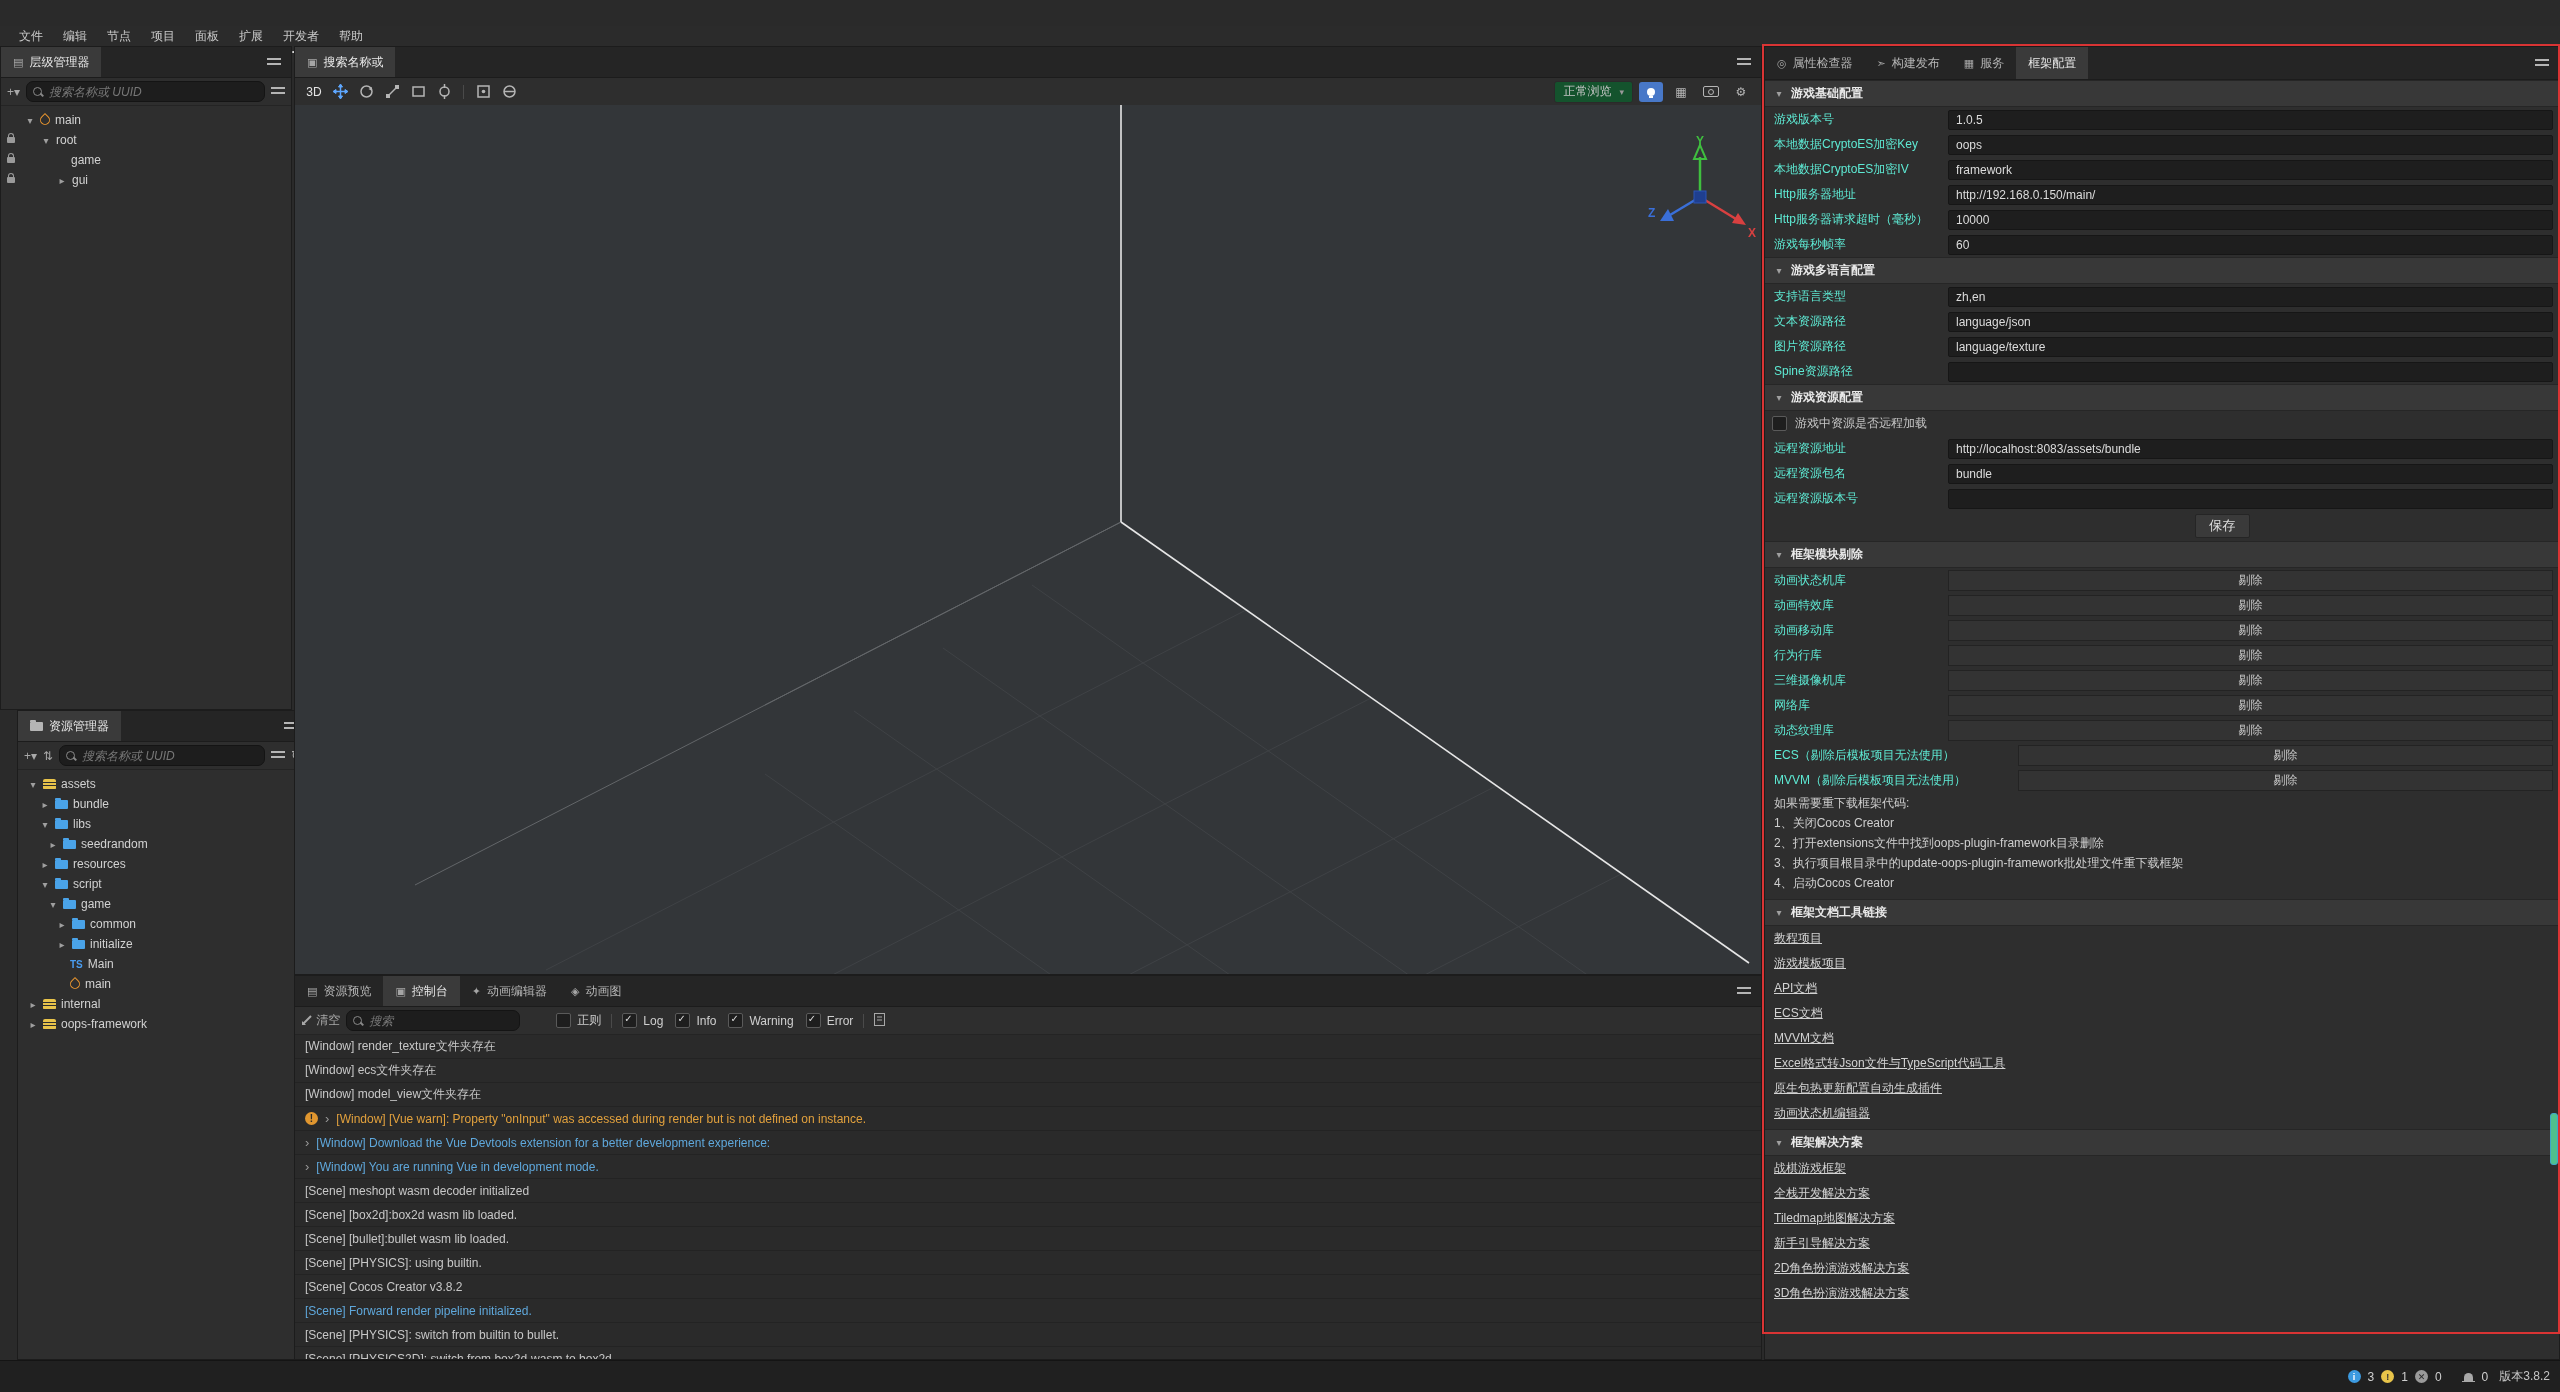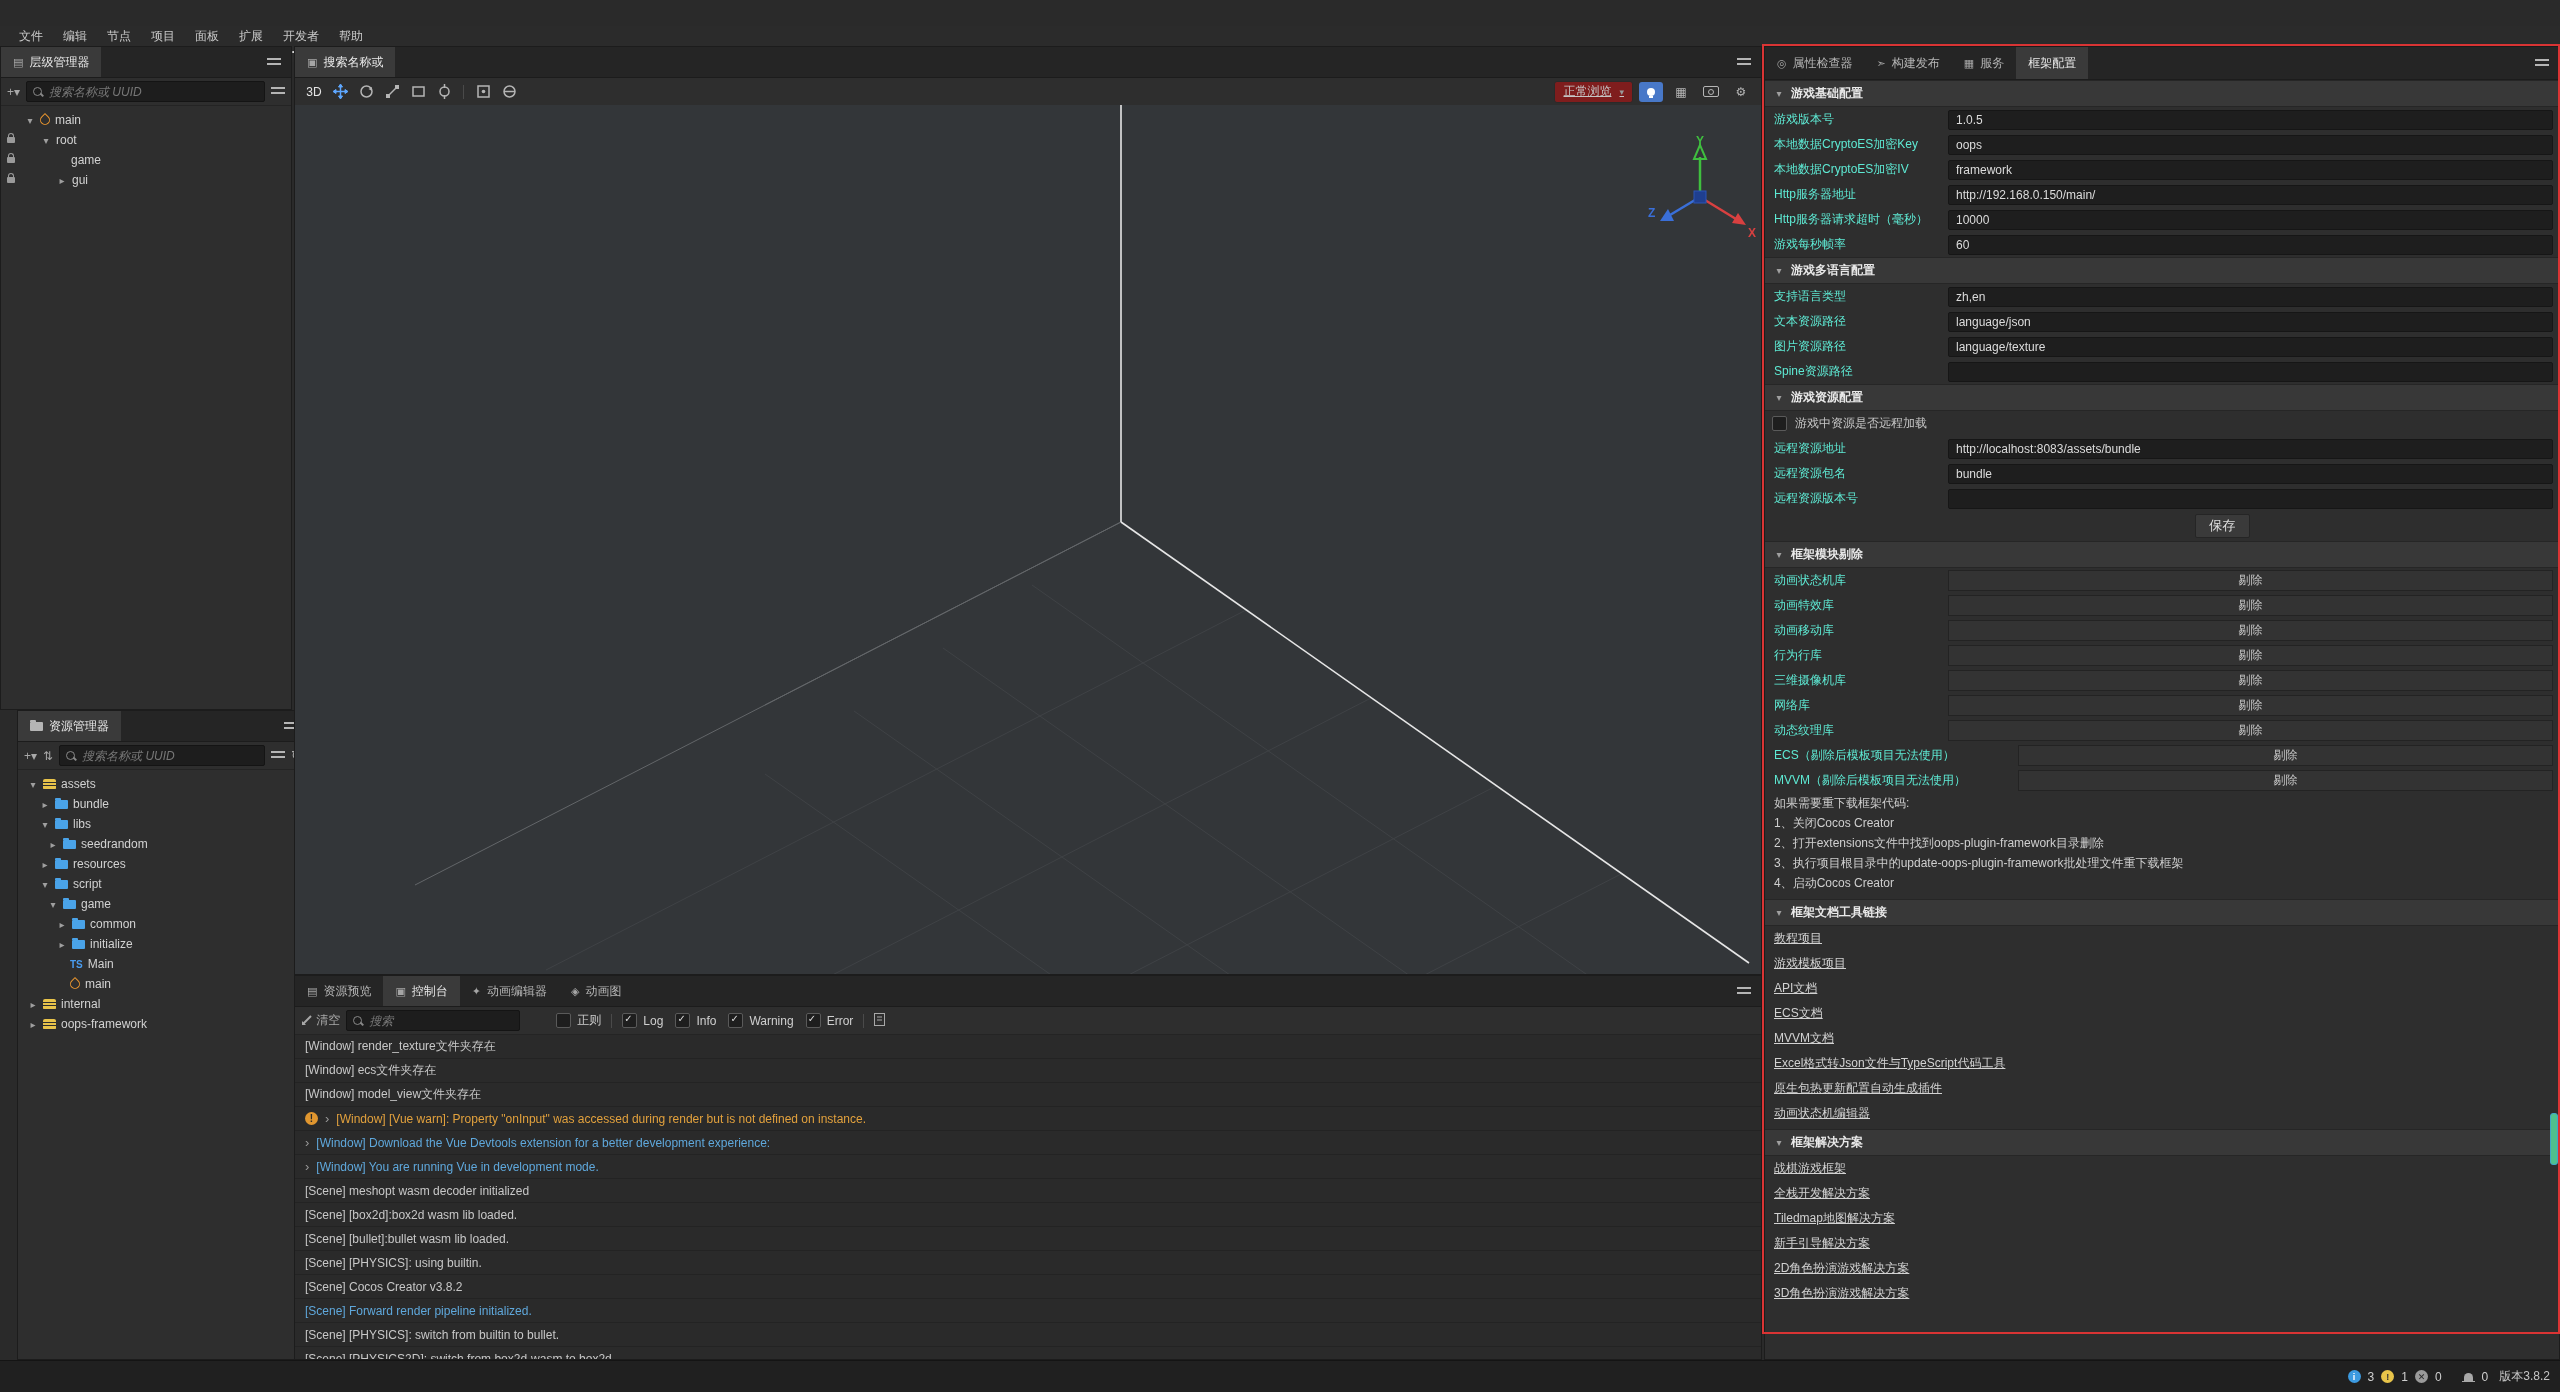--- a/index.html
+++ b/index.html
@@ -28,21 +28,21 @@
   .win-ctl{color:#bdbdbd;font-size:13px;cursor:pointer;}
   .win-box{width:9px;height:8px;border:1px solid #bdbdbd;display:inline-block;}
   
   .panel{background:#2e2e2e;border:1px solid #1c1c1c;box-sizing:border-box;}
   .tabbar{height:30px;background:#252525;display:flex;align-items:stretch;border-bottom:1px solid #1c1c1c;position:relative;}
   .tab{display:flex;align-items:center;gap:6px;padding:0 12px;color:#b5b5b5;cursor:pointer;}
   .tab.active{background:#3a3a3a;color:#e8e8e8;}
   .tab .tic{font-size:11px;color:#a5a5a5;}
   .hamb{width:14px;height:9px;background:repeating-linear-gradient(#b5b5b5 0 2px,transparent 2px 5px);align-self:center;margin-left:auto;margin-right:10px;cursor:pointer;flex:none;}
   .toolrow{height:27px;display:flex;align-items:center;gap:6px;padding:0 6px;background:#2e2e2e;border-bottom:1px solid #242424;}
-  .searchbox{flex:1;height:19px;background:#1d1d1d;border:1px solid #141414;border-radius:2px;display:flex;align-items:center;padding:0 6px;gap:5px;}
+  .searchbox{flex:1;height:19px;background:#1d1d1d;border:1px solid #141414;border-radius:7px;display:flex;align-items:center;padding:0 6px;gap:5px;}
   .searchbox input{flex:1;background:transparent;border:none;outline:none;color:#ddd;font-size:12px;font-style:italic;}
   .searchbox input::placeholder{color:#777;font-style:italic;}
   .mag{width:7px;height:7px;border:1.5px solid #888;border-radius:50%;position:relative;flex:none;}
   .mag::after{content:"";position:absolute;left:6px;top:6px;width:4px;height:1.5px;background:#888;transform:rotate(45deg);}
   .small-ic{color:#a8a8a8;cursor:pointer;flex:none;}
   
   .tree-row{height:20px;display:flex;align-items:center;gap:5px;cursor:pointer;position:relative;}
   .tree-row .lock{position:absolute;left:6px;width:8px;height:6px;background:#9a9a9a;border-radius:1px;}
   .tree-row .lock::before{content:"";position:absolute;left:1px;top:-4px;width:4px;height:3px;border:1px solid #9a9a9a;border-bottom:none;border-radius:3px 3px 0 0;}
   .chev{width:10px;color:#9f9f9f;font-size:10px;text-align:center;flex:none;}
@@ -51,21 +51,21 @@
   .folder-b::before{content:"";position:absolute;left:0;top:-2px;width:6px;height:2px;background:#4aa3e8;border-radius:1px 1px 0 0;}
   .db-ic{width:13px;height:11px;background:repeating-linear-gradient(#e8c34a 0 2.6px,#2e2e2e 2.6px 3.6px);border-radius:2px;flex:none;}
   .ts-ic{color:#4a9df0;font-weight:bold;font-size:10px;flex:none;}
   .nlabel{color:#d2d2d2;}
   
   #scene-viewport{position:absolute;left:0;top:58px;right:0;bottom:0;background:#333639;overflow:hidden;}
   .scene-tools{height:27px;display:flex;align-items:center;gap:4px;padding:0 8px;background:#2e2e2e;border-bottom:1px solid #242424;}
   .tool-btn{min-width:22px;height:20px;border-radius:3px;display:flex;align-items:center;justify-content:center;color:#e5e5e5;cursor:pointer;}
   .tool-btn.sel svg *{stroke:#5ea7ff;fill:#5ea7ff;}
   .vsep{width:1px;height:14px;background:#4a4a4a;margin:0 4px;}
-  .view-select{height:20px;background:#7f1d1d;border:1px solid #2a2a2a;border-radius:3px;display:flex;align-items:center;gap:8px;padding:0 8px;color:#c5c5c5;cursor:pointer;text-decoration:underline;}
+  .view-select{height:20px;background:#14532d;border:1px solid #2a2a2a;border-radius:3px;display:flex;align-items:center;gap:8px;padding:0 8px;color:#c5c5c5;cursor:pointer;}
   .icon-btn{width:24px;height:20px;border-radius:3px;display:flex;align-items:center;justify-content:center;color:#b5b5b5;cursor:pointer;}
   .icon-btn.active{background:#4878c8;color:#fff;}
   .bulb{width:8px;height:8px;border-radius:50%;background:currentColor;position:relative;}
   .bulb::after{content:"";position:absolute;left:2px;top:8px;width:4px;height:2px;background:currentColor;}
   .cam-ic{width:14px;height:9px;border:1px solid currentColor;border-radius:2px;position:relative;}
   .cam-ic::after{content:"";position:absolute;left:4px;top:1.5px;width:4px;height:4px;border:1px solid currentColor;border-radius:50%;}
   
   .cb{width:13px;height:13px;background:#1e1e1e;border:1px solid #5a5a5a;border-radius:2px;flex:none;position:relative;cursor:pointer;}
   .cb.checked::after{content:"✓";position:absolute;left:1px;top:-1px;color:#ddd;font-size:10px;}
   .log-row{height:23px;display:flex;align-items:center;gap:7px;padding:0 10px;border-bottom:1px solid #232323;background:#2a2a2a;color:#c8c8c8;}

